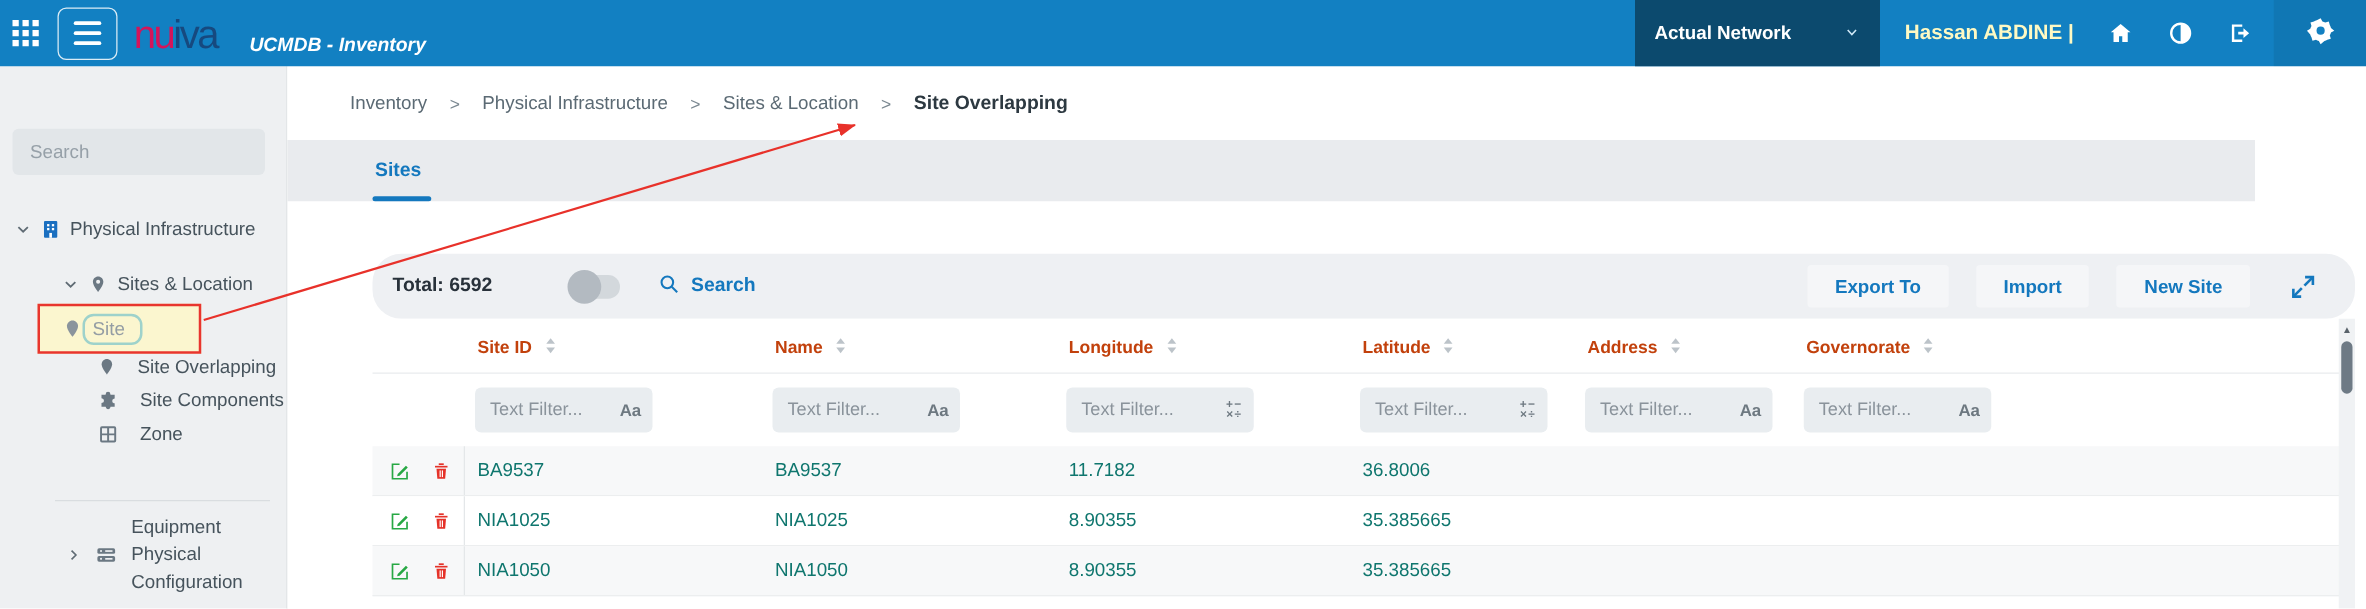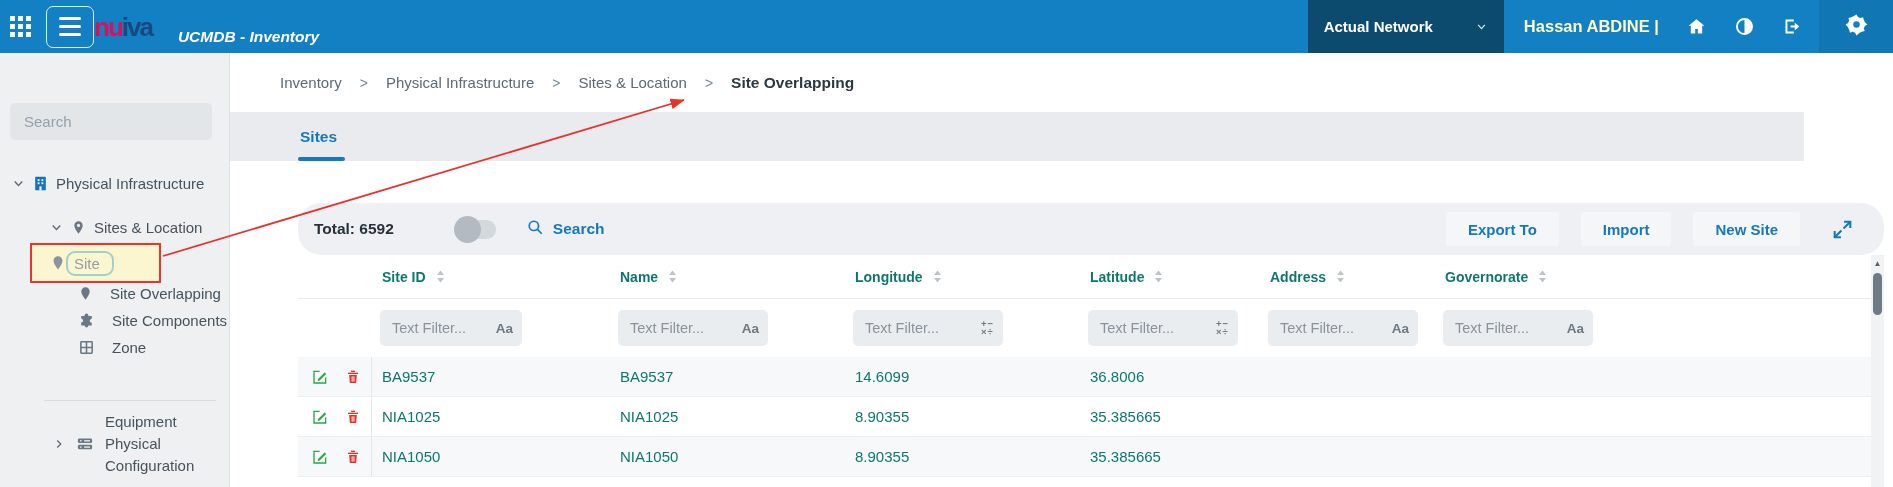--- a/index.html
+++ b/index.html
@@ -5,21 +5,21 @@
   * { box-sizing: border-box; margin: 0; padding: 0; }
   body { font-family: "Liberation Sans", sans-serif; }
   .screen { position: relative; width: 1893px; height: 487px; background: #fff; overflow: hidden; }
 
   
   .topbar { position: absolute; left:0; top:0; width:1893px; height:53px; background:#1280c2; display:flex; align-items:center; z-index:5; }
   .apps-icon { margin-left:10px; display:grid; grid-template-columns:repeat(3,5px); grid-gap:3px; }
   .apps-icon span { width:5px; height:5px; background:#fff; }
   .hamburger { margin-left:15px; width:48px; height:42px; border:1px solid rgba(255,255,255,.85); border-radius:7px; background:transparent; display:flex; flex-direction:column; justify-content:center; align-items:center; gap:5px; cursor:pointer; }
   .hamburger i { display:block; width:22px; height:3px; background:#fff; border-radius:2px; }
-  .logo { margin-left:0; font-size:26px; font-weight:700; letter-spacing:-2px; line-height:1; }
+  .logo { margin-left:13px; font-size:32px; font-weight:400; letter-spacing:-2px; line-height:1; }
   .logo .p1 { color:#d4145a; }
   .logo .p2 { color:#16497f; }
   .app-title { margin-left:26px; align-self:flex-end; padding-bottom:7px; color:#fff; font-style:italic; font-weight:700; font-size:15.5px; }
   .tb-right { margin-left:auto; display:flex; align-items:center; height:100%; }
   .network { height:100%; background:#0c4a6e; display:flex; align-items:center; padding:0 16px; color:#fff; font-weight:600; font-size:15px; cursor:pointer; }
   .network .chev { margin-left:42px; }
   .user { margin-left:20px; color:#fef9c3; font-weight:700; font-size:16.5px; white-space:nowrap; }
   .tb-icon { margin-left:26px; width:22px; height:22px; display:flex; align-items:center; justify-content:center; cursor:pointer; }
   .gear-zone { height:100%; width:74px; margin-left:16px; background:rgba(0,0,0,.07); display:flex; align-items:center; justify-content:center; cursor:pointer; }
 
@@ -58,21 +58,21 @@
   .total { font-size:15.5px; font-weight:700; color:#28313a; }
   .toggle { margin-left:62px; position:relative; width:40px; height:19px; background:#d3d8dc; border-radius:10px; cursor:pointer; }
   .toggle .knob { position:absolute; left:-2px; top:-4px; width:27px; height:27px; border-radius:50%; background:#b3bac1; }
   .search-group { margin-left:30px; display:flex; align-items:center; gap:9px; color:#1478be; font-weight:700; font-size:15.5px; cursor:pointer; }
   .btn { margin-left:22px; height:34px; padding:0 22px; background:#f5f6f8; border:none; border-radius:3px; color:#1478be; font-weight:700; font-size:15px; font-family:inherit; cursor:pointer; }
   .spacer { margin-left:auto; }
   .expand-btn { margin-left:24px; width:36px; height:34px; background:transparent; border:none; cursor:pointer; display:flex; align-items:center; justify-content:center; }
 
   .grid-cols { display:grid; grid-template-columns:74px 238px 235px 235px 180px 175px 175px 1fr; }
   .thead { height:44px; align-items:center; border-bottom:1px solid #e9ecee; background:#fff; }
-  .th { display:flex; align-items:center; gap:9px; padding-left:10px; font-weight:700; font-size:14px; color:#0f766e; cursor:pointer; }
+  .th { display:flex; align-items:center; gap:9px; padding-left:10px; font-weight:700; font-size:14px; color:#c2410c; cursor:pointer; }
   .tfilter { height:58px; align-items:center; }
   .filter-wrap { position:relative; width:150px; height:36px; margin-left:8px; }
   .filter-wrap.narrow { width:142px; }
   .filter-wrap input { width:100%; height:100%; background:#e9edf0; border:none; border-radius:5px; padding:0 30px 0 12px; font-size:14.5px; color:#5a646c; font-family:inherit; }
   .filter-wrap input::placeholder { color:#8a939b; }
   .f-icon { position:absolute; right:9px; top:50%; transform:translateY(-50%); color:#6d7880; font-weight:700; font-size:13.5px; cursor:pointer; }
   .f-icon.numeric { font-size:9.5px; line-height:8px; white-space:pre-line; text-align:center; letter-spacing:1px; }
   .trow { height:40px; align-items:center; font-size:15px; color:#0f766e; border-bottom:1px solid #eceeef; background:#fff; }
   .trow.odd { background:#f7f8f9; }
   .td { padding-left:10px; }
@@ -401,21 +401,21 @@
                 <rect x="9" y="2.5" width="6" height="2" fill="#e53229"></rect>
                 <rect x="4.5" y="5.5" width="15" height="2" fill="#e53229"></rect>
                 <path d="M6.3 9h11.4l-1 12H7.3z" fill="#e53229"></path>
                 <rect x="10" y="11" width="1.4" height="8" fill="#fff"></rect>
                 <rect x="12.7" y="11" width="1.4" height="8" fill="#fff"></rect>
               </svg>
           </span>
         </div>
         <div class="td">BA9537</div>
         <div class="td">BA9537</div>
-        <div class="td">14.6099</div>
+        <div class="td">11.7182</div>
         <div class="td">36.8006</div>
         <div class="td"></div>
         <div class="td"></div>
         <div></div>
       </div>
 
       <div class="trow grid-cols">
         <div class="actions">
           <span class="act">
             <svg width="18" height="18" viewBox="0 0 24 24">

